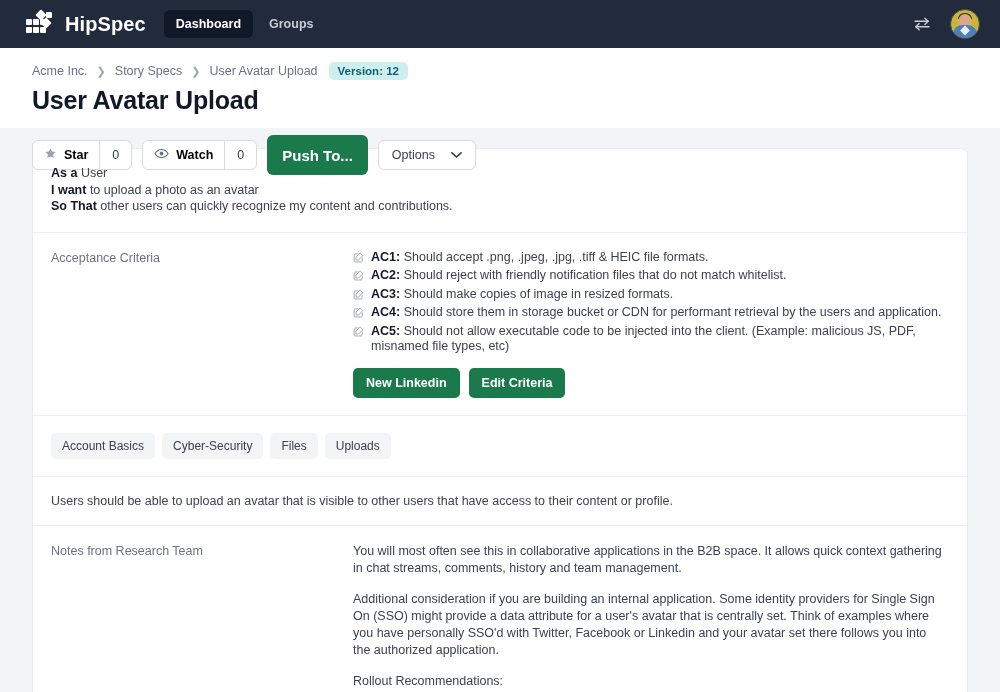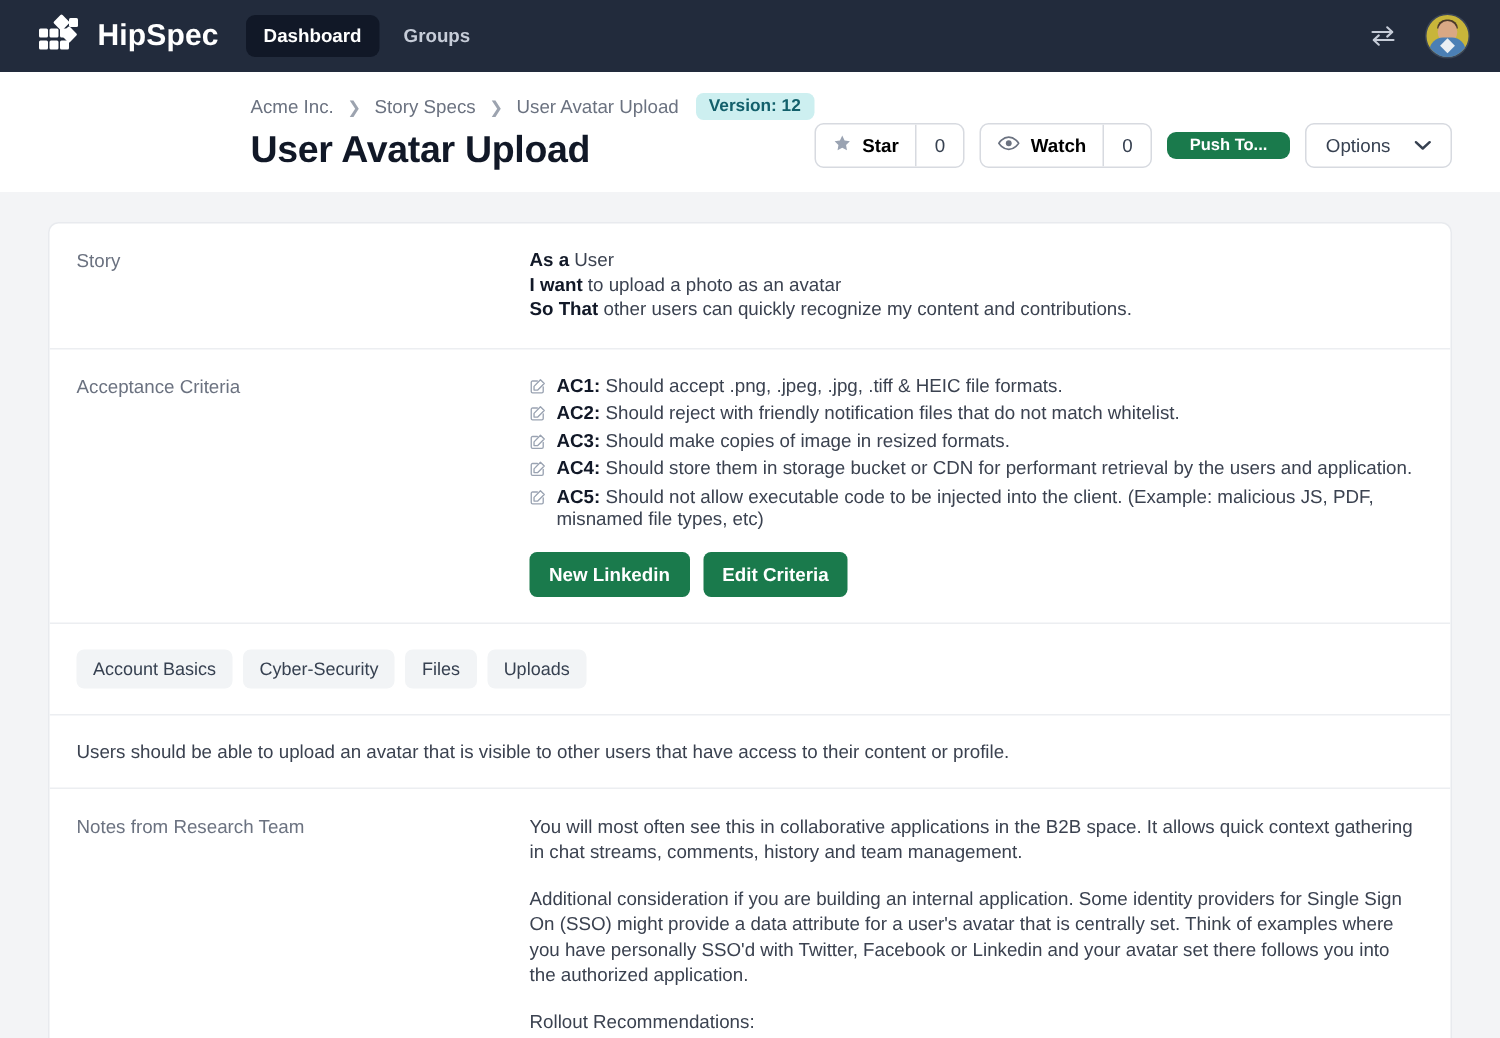--- a/index.html
+++ b/index.html
@@ -77,21 +77,22 @@
     width: 7px; height: 7px; background: #e9eef3;
   }
 
   
   .page-header {
     background: #ffffff;
     padding: 14px 32px 20px 32px;
     height: 80px;
     display: flex;
     align-items: flex-start;
-    justify-content: flex-end;
+    justify-content: flex-start;
+    flex-direction: column;
   }
   .breadcrumb {
     display: flex; align-items: center; gap: 9px;
     font-size: 12.5px; color: #6b7280;
     margin-bottom: 6px;
   }
   .breadcrumb .crumb { cursor: pointer; }
   .breadcrumb .sep { color: #9ca3af; font-size: 11px; }
   .version-badge {
     background: #cdeff0;
@@ -125,23 +126,23 @@
   }
   .btn-group .count {
     padding: 0 12px;
     display: flex; align-items: center;
     font-size: 12.5px; color: #374151;
     border-left: 1px solid #d7dae0;
   }
   .btn-primary {
     background: #1a7a4c;
     color: #ffffff;
-    font-size: 11px; font-weight: bold;
+    font-size: 15px; font-weight: bold;
     border: none; border-radius: 6px;
-    height: 18px; padding: 0 15px;
+    height: 40px; padding: 0 15px;
     cursor: pointer;
     font-family: "Liberation Sans", sans-serif;
   }
   .btn-outline {
     background: #ffffff;
     border: 1px solid #d7dae0;
     border-radius: 6px;
     height: 30px; padding: 0 13px;
     font-size: 12.5px; color: #374151;
     display: flex; align-items: center; gap: 16px;
@@ -306,21 +307,20 @@
           </svg>
       </span>
     </button>
   </div>
 </div>
 
 <div class="page-body">
   <div class="card">
 
     <div class="row">
-      <div class="row-label">Story</div>
       <div class="row-content">
         <div class="story-line">
           <b>As a</b><span> User</span>
         </div>
         <div class="story-line">
           <b>I want</b><span> to upload a photo as an avatar</span>
         </div>
         <div class="story-line">
           <b>So That</b><span> other users can quickly recognize my content and contributions.</span>
         </div>

